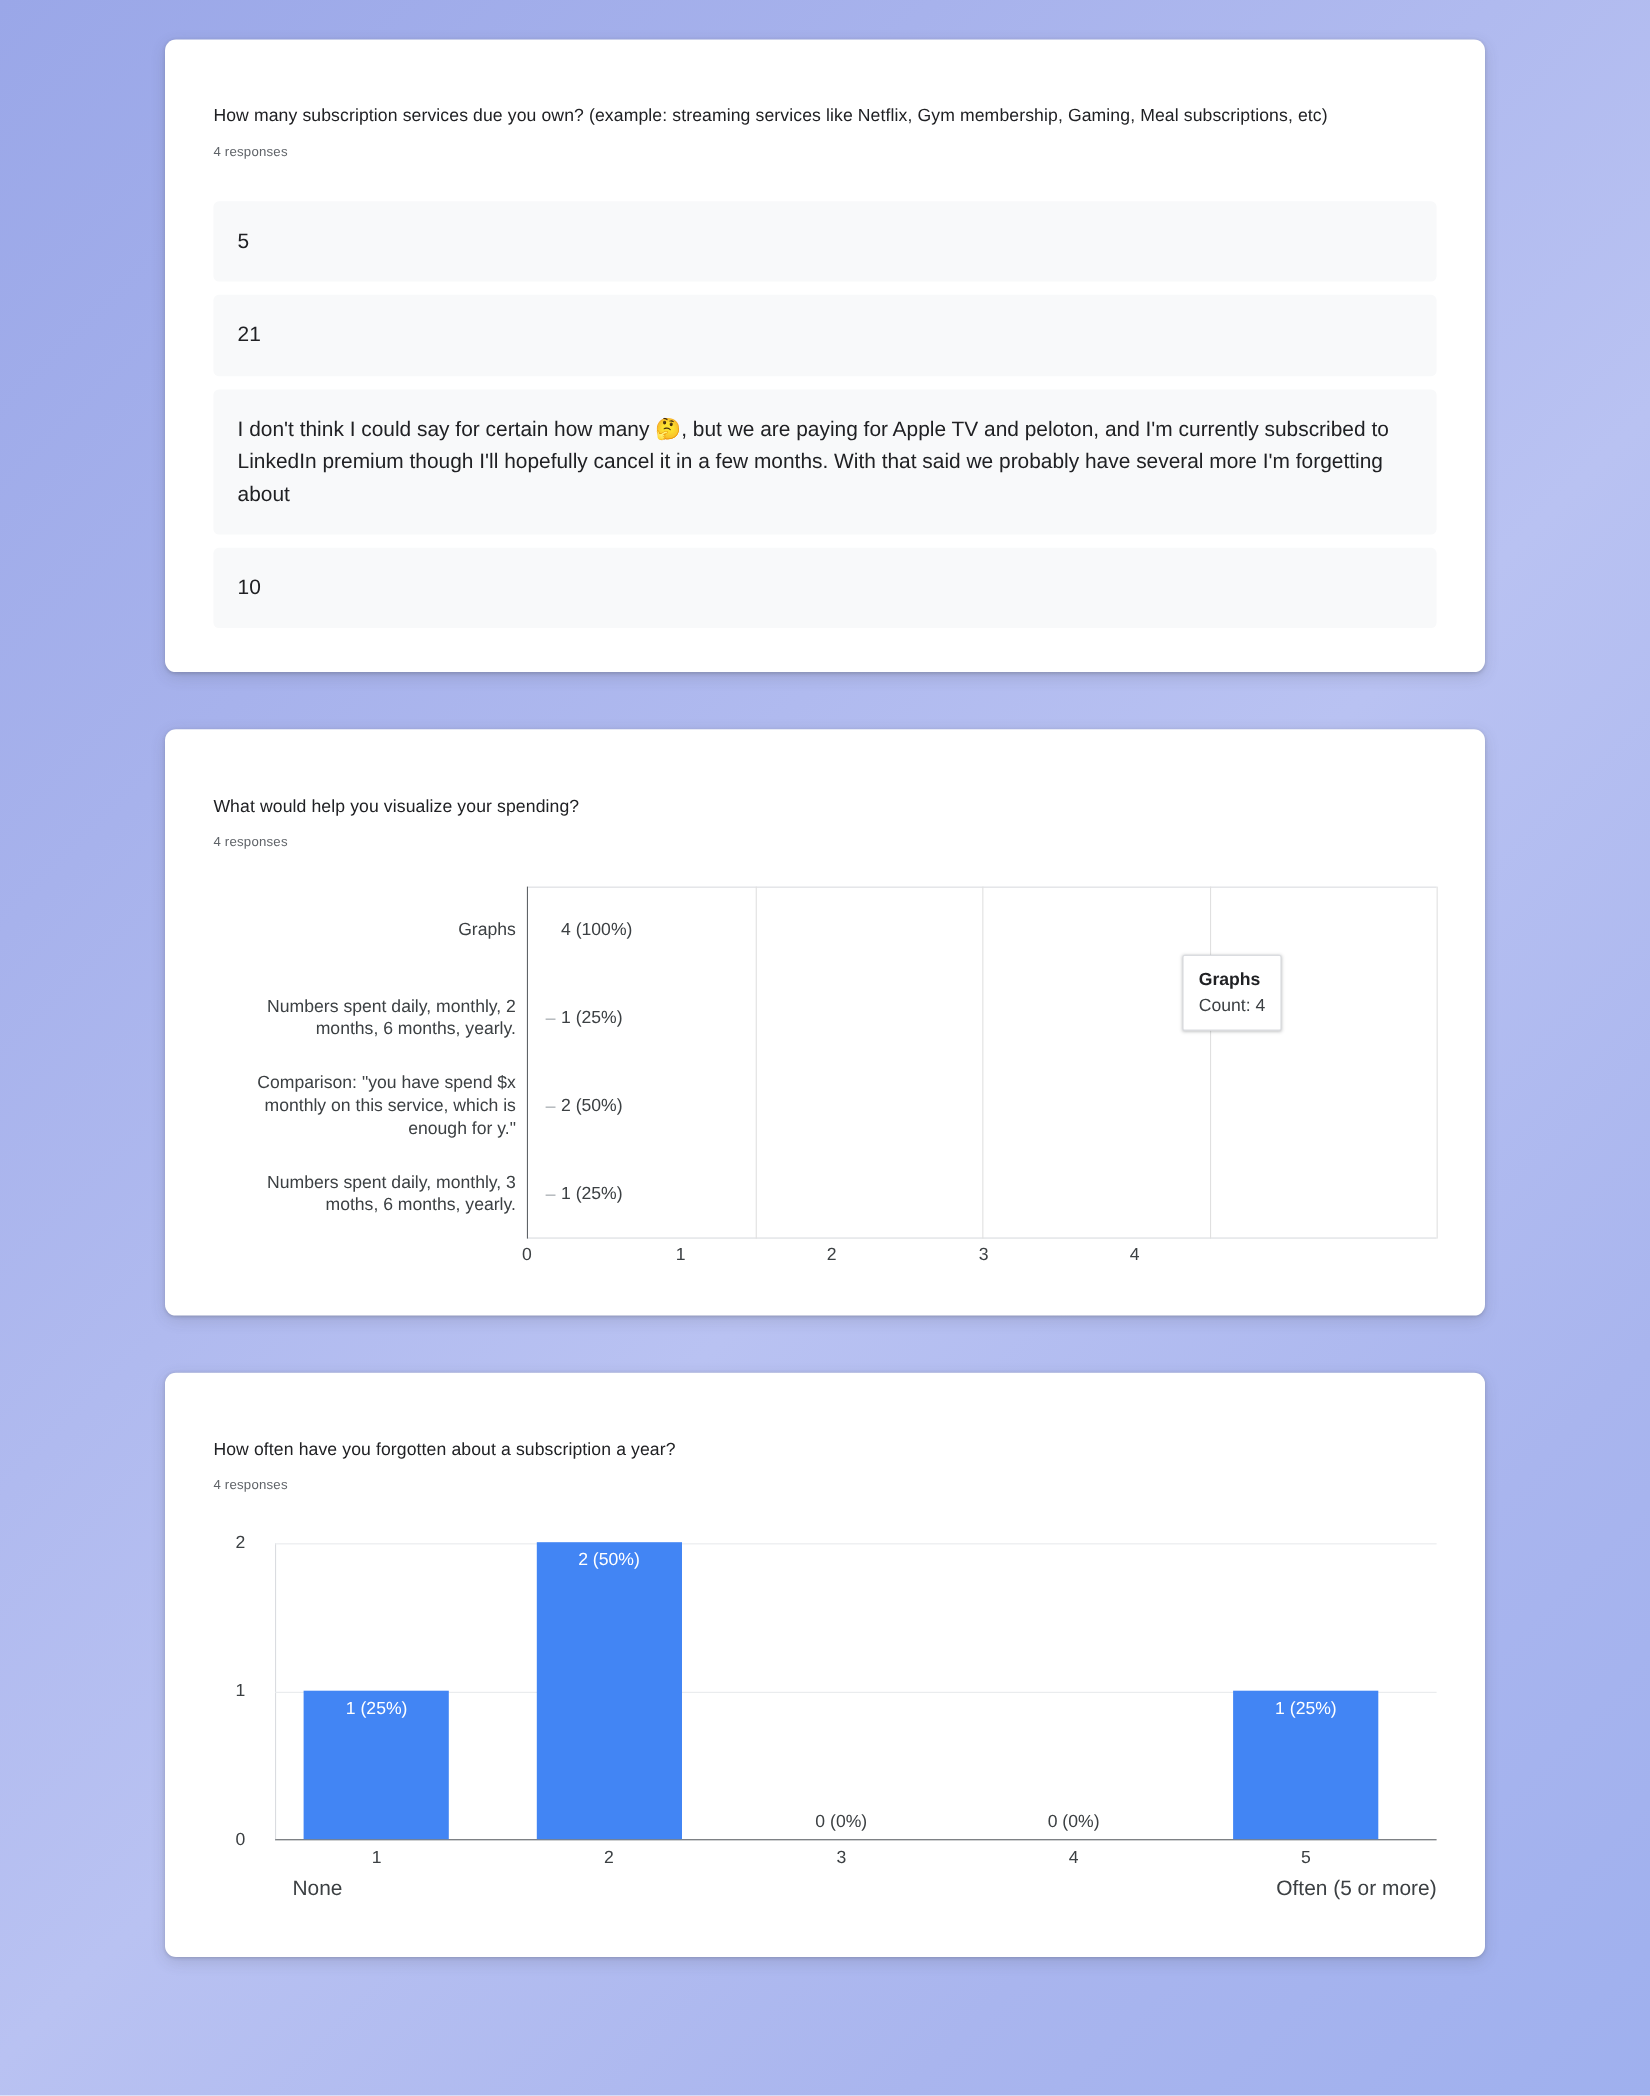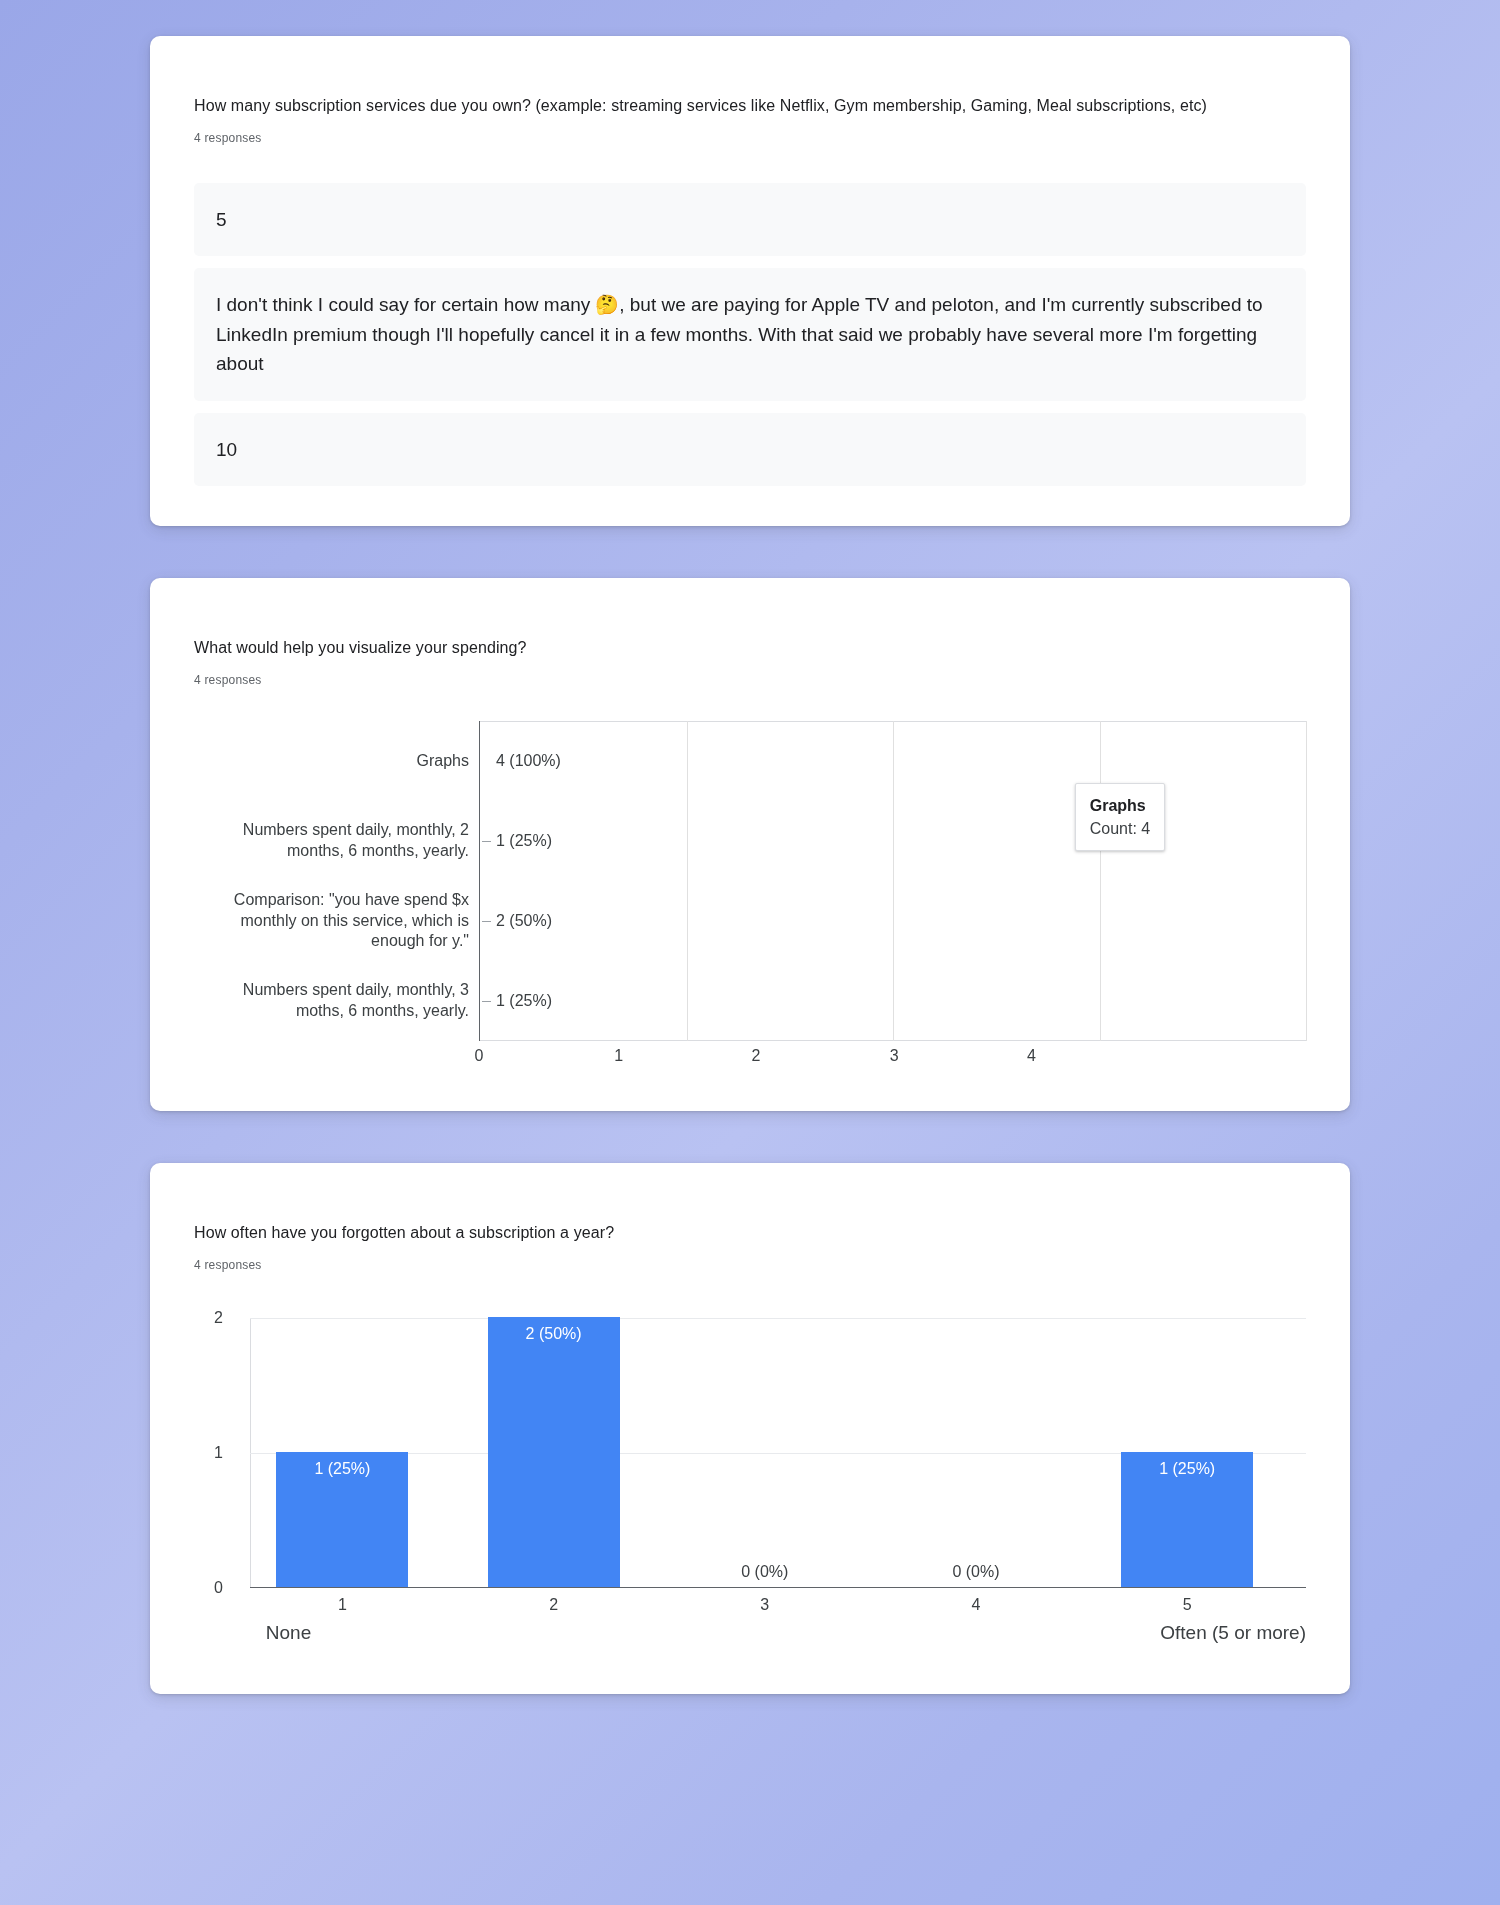--- a/index.html
+++ b/index.html
@@ -104,21 +104,21 @@
     background: #dadce0;
   }
   .hbar-bottomline {
     position: absolute;
     left: 0; right: 0; bottom: 0;
     height: 1px;
     background: #dadce0;
   }
   .hbar-row {
     position: absolute;
-    left: 2px;
+    left: 16px;
     height: 80px;
     display: flex;
     align-items: center;
   }
   .hbar-bar {
     background: #4285f4;
     height: 50px;
   }
   .hbar-val {
     font-size: 16px;
@@ -240,20 +240,21 @@
 </head>
 <body>
 
 <div class="page">
 
   <section class="card">
     <h2 class="q-title">How many subscription services due you own? (example: streaming services like Netflix, Gym membership, Gaming, Meal subscriptions, etc)</h2>
     <div class="q-responses">4 responses</div>
     <div class="answers">
       <div class="answer">5</div>
+      <div class="answer">21</div>
       <div class="answer">I don't think I could say for certain how many 🤔, but we are paying for Apple TV and peloton, and I'm currently subscribed to LinkedIn premium though I'll hopefully cancel it in a few months. With that said we probably have several more I'm forgetting about</div>
       <div class="answer">10</div>
     </div>
   </section>
 
   <section class="card">
     <h2 class="q-title">What would help you visualize your spending?</h2>
     <div class="q-responses">4 responses</div>
 
     <div class="hbar-chart">

